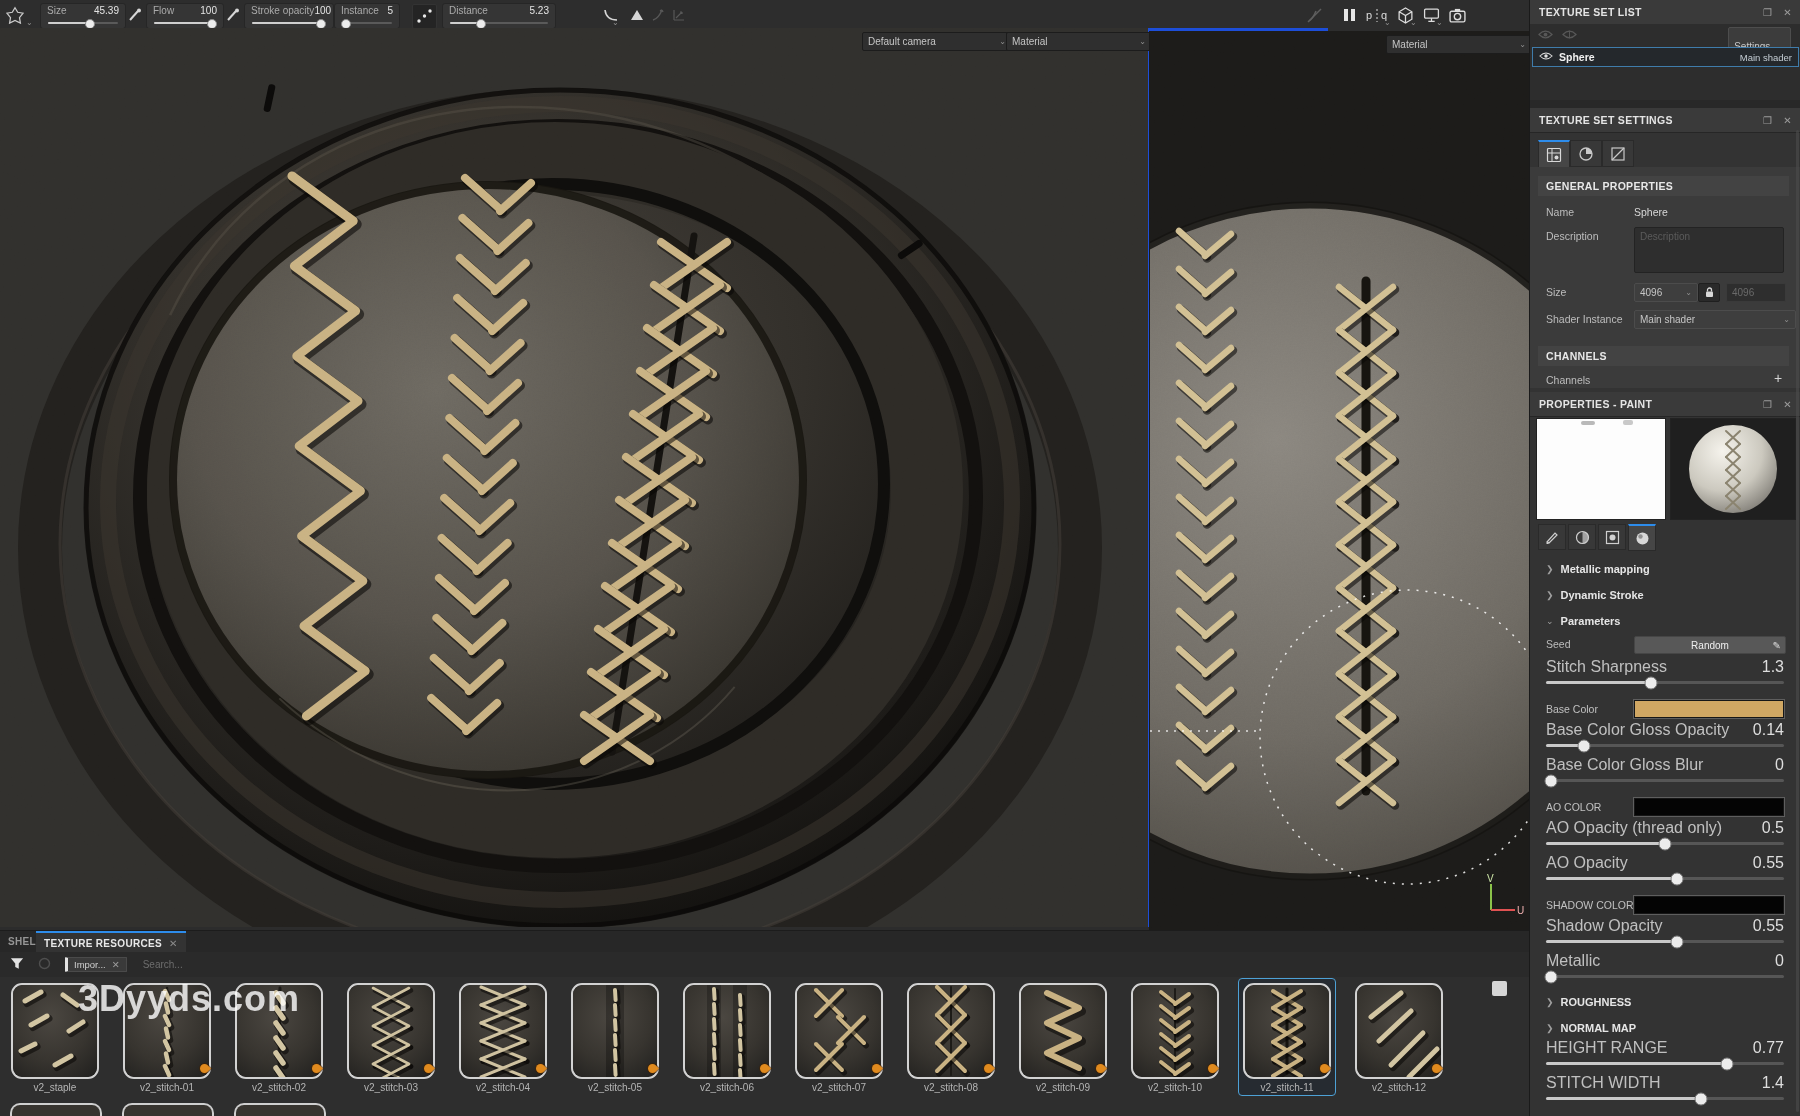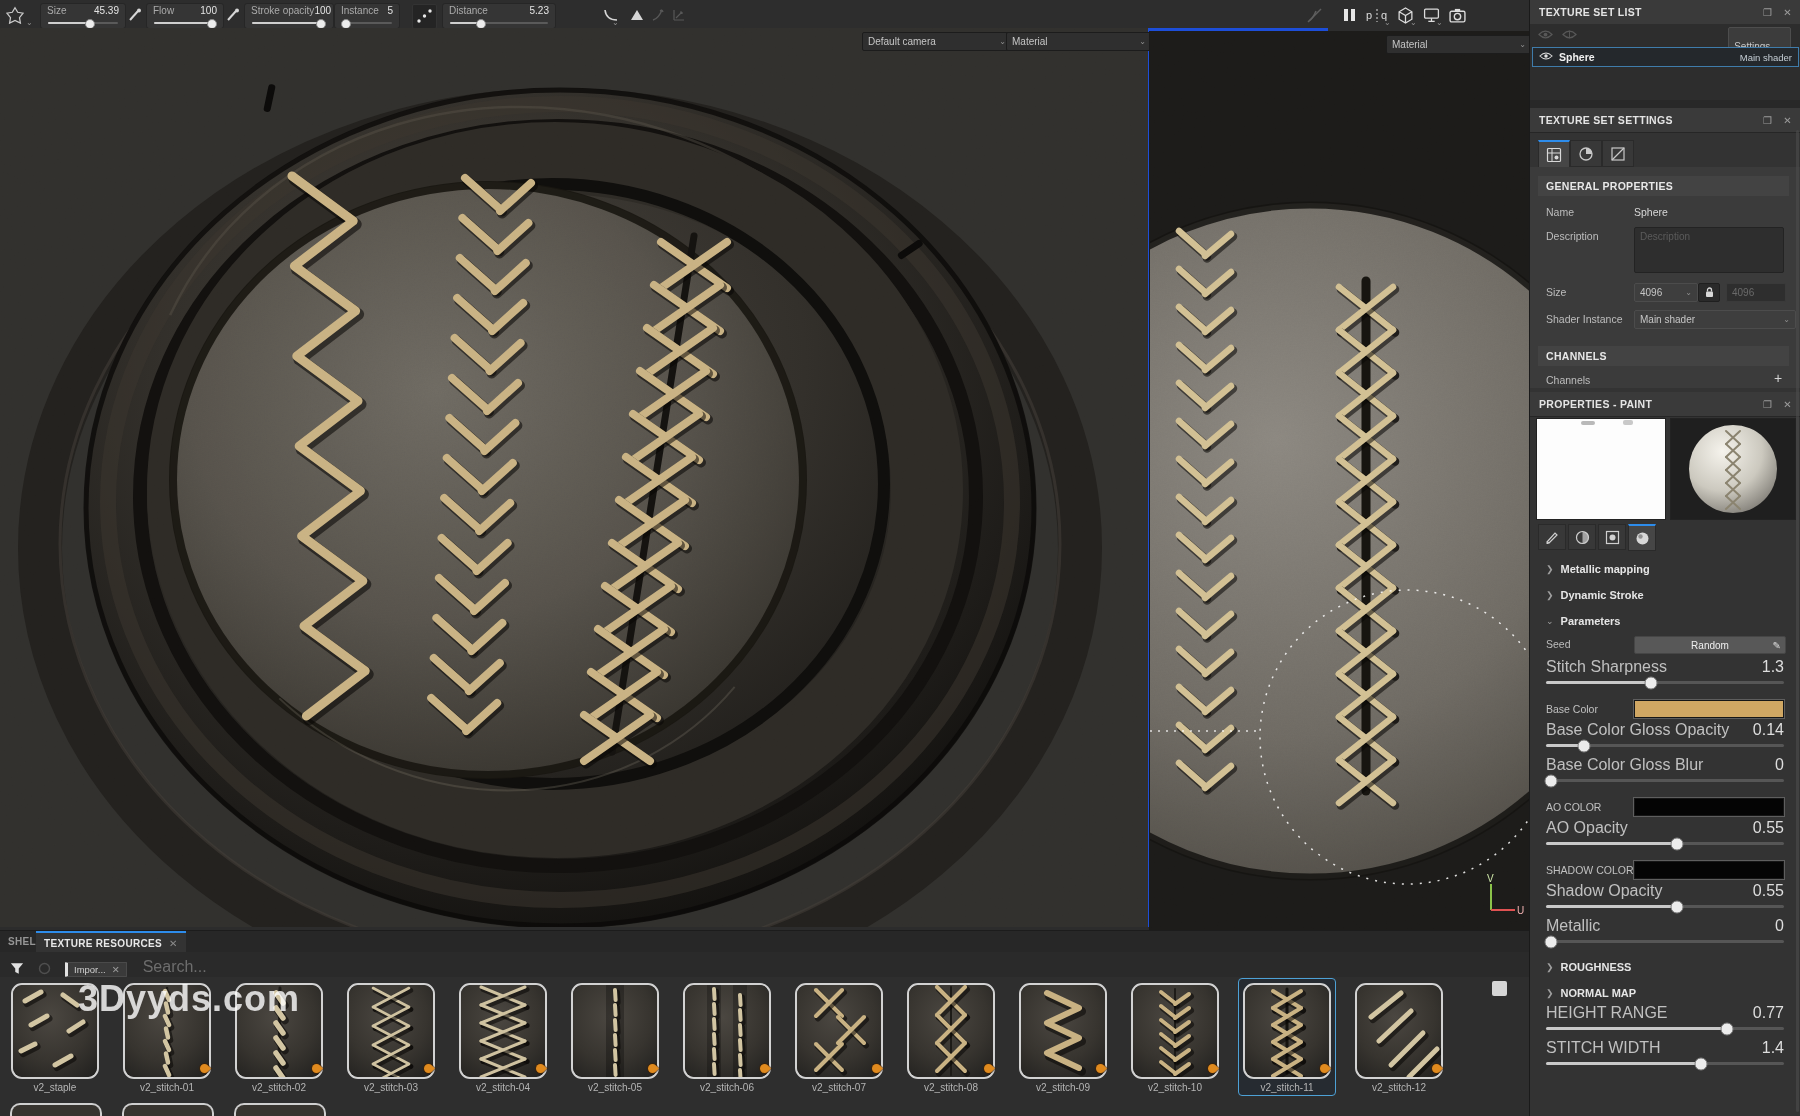--- a/index.html
+++ b/index.html
@@ -23,24 +23,24 @@
          display:flex;align-items:center;justify-content:space-between;padding:0 5px;font-size:10px;color:#c6c6c6;}
   
   #vp3d{position:absolute;left:0;top:28px;width:1328px;height:899px;background:#1d4ed8;}
   #vp2d{position:absolute;left:1149px;top:31px;width:379px;height:899px;background:#2b2a28;border-left:1px solid #1b1b1b;}
   
   #shelf{position:absolute;left:0;top:930px;width:1529px;height:186px;background:#2e2e2e;border-top:1px solid #1c1c1c;}
   #shelf-tabs{position:absolute;left:0;top:0;width:100%;height:21px;background:#272727;}
   .shelf-tab{position:absolute;top:0;height:21px;display:flex;align-items:center;font-size:10px;font-weight:bold;color:#969696;padding:0 8px;letter-spacing:.3px;}
   .shelf-tab.active{background:#333;border-top:2px solid #2d8ceb;color:#e8e8e8;}
   .tab-close{margin-left:7px;color:#8b8b8b;font-weight:normal;font-size:10px;}
-  #shelf-filter{position:absolute;left:0;top:21px;width:100%;height:25px;background:#2a2a2a;display:flex;align-items:flex-end;padding-left:10px;gap:14px;}
+  #shelf-filter{position:absolute;left:0;top:21px;width:100%;height:25px;background:#2a2a2a;display:flex;align-items:center;padding-left:10px;gap:14px;}
   .chip{display:inline-flex;align-items:center;gap:6px;background:#3a3a3a;border:1px solid #4a4a4a;border-left:3px solid #e3e3e3;
         font-size:9.5px;color:#d0d0d0;padding:1px 6px;border-radius:1px;}
-  #shelf-search{background:transparent;border:none;outline:none;color:#9a9a9a;font-size:16px;width:200px;font-family:"Liberation Sans",sans-serif;}
+  #shelf-search{background:transparent;border:none;outline:none;color:#9a9a9a;font-size:10px;width:200px;font-family:"Liberation Sans",sans-serif;}
   #shelf-search::placeholder{color:#6d6d6d;}
   #shelf-items{position:absolute;left:6px;top:47px;display:flex;gap:14px;}
   .cell{width:88px;padding:4px 4px 2px;border:1px solid transparent;border-radius:4px;position:relative;}
   .cell.sel{border-color:#4da1d6;background:#262b31;}
   .cell svg.tile{border:2px solid #d2d2d2;border-radius:11px;background:#333;display:block;}
   .cell-label{font-size:10px;color:#b5b5b5;text-align:center;margin-top:3px;white-space:nowrap;}
   .badge{position:absolute;right:6px;bottom:22px;width:9px;height:9px;background:#e08a1e;border-radius:50% 50% 50% 0;
          transform:rotate(-135deg);box-shadow:0 0 0 1px rgba(70,35,0,.55);}
   .stub{position:absolute;top:172px;width:88px;height:14px;border:2px solid #cfcfcf;border-bottom:none;border-radius:10px 10px 0 0;background:#37342f;}
   #watermark{position:absolute;left:78px;top:978px;font-size:36px;font-weight:bold;color:rgba(255,255,255,.8);letter-spacing:1px;z-index:6;}
@@ -1095,20 +1095,30 @@
             <div class="fill" style="width:2%"></div>
             <div class="thumb" style="left:2%"></div>
           </div>
         </div>
         <div class="prow color">
           <span class="plabel">AO COLOR</span>
           <span class="swatch" style="background:#040404"></span>
         </div>
         <div class="prow slider">
           <div class="prow-top">
+            <span class="plabel">AO Opacity (thread only)</span>
+            <span class="pval">0.5</span>
+          </div>
+          <div class="track">
+            <div class="fill" style="width:50%"></div>
+            <div class="thumb" style="left:50%"></div>
+          </div>
+        </div>
+        <div class="prow slider">
+          <div class="prow-top">
             <span class="plabel">AO Opacity</span>
             <span class="pval">0.55</span>
           </div>
           <div class="track">
             <div class="fill" style="width:55%"></div>
             <div class="thumb" style="left:55%"></div>
           </div>
         </div>
         <div class="prow color">
           <span class="plabel">SHADOW COLOR</span>

